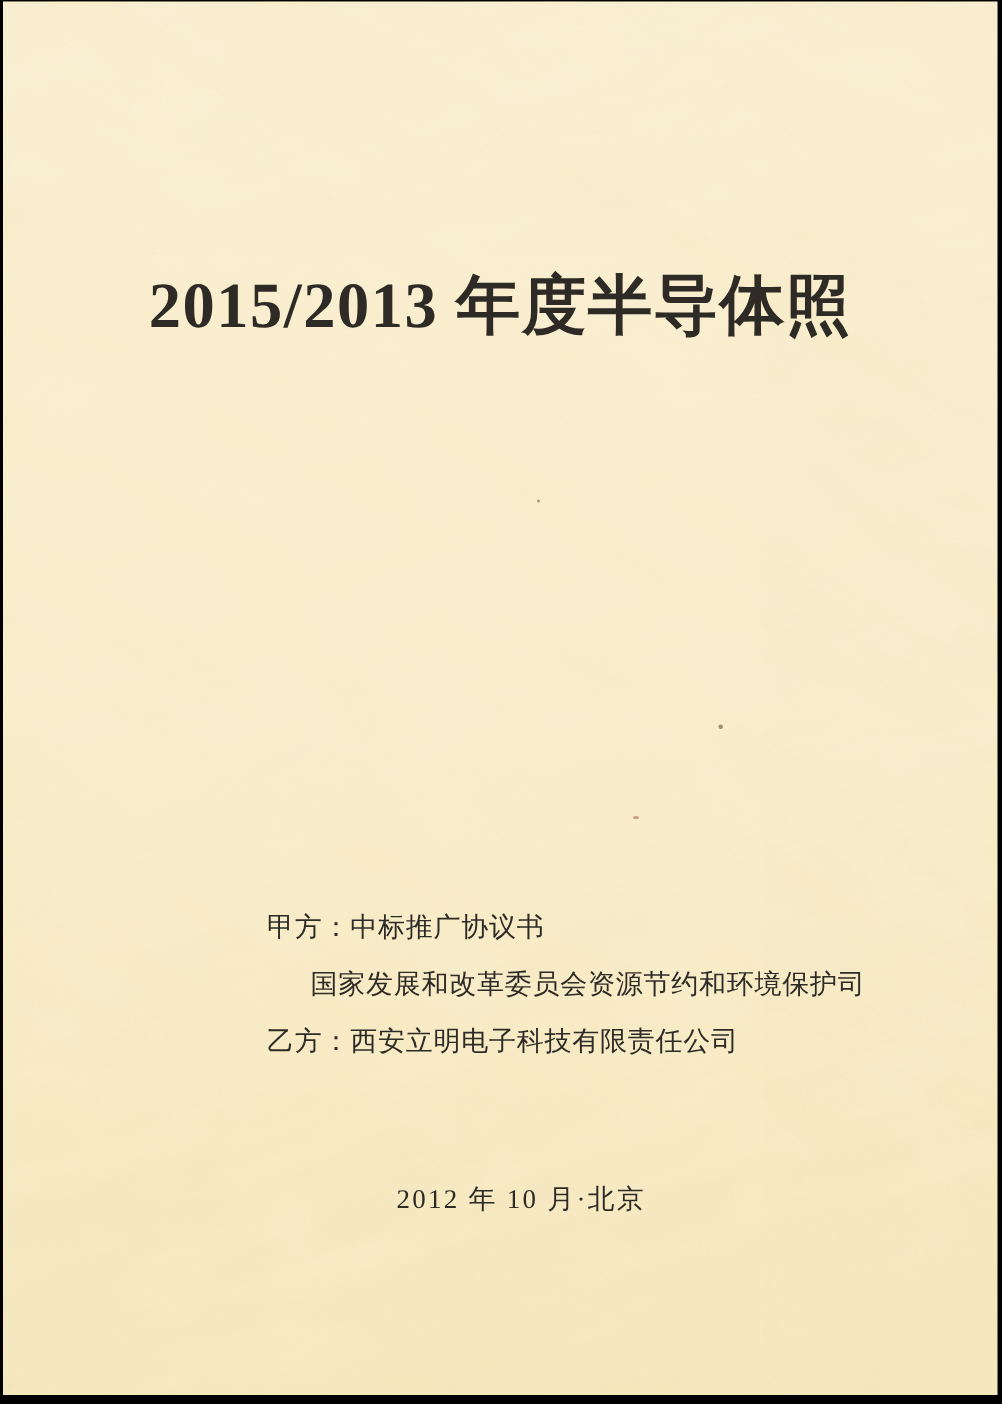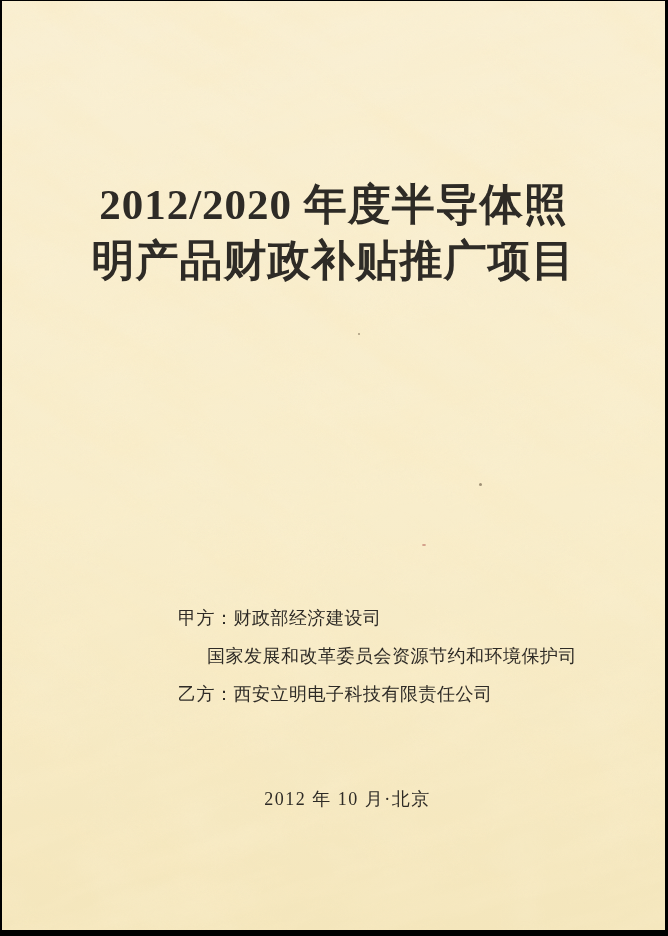--- a/index.html
+++ b/index.html
@@ -94,28 +94,27 @@
         </filter>
       </defs>
       <rect x="-350" y="-350" width="1400" height="1700" filter="url(#blotch)" opacity="0.55"></rect>
       <rect x="-350" y="-350" width="1400" height="1700" filter="url(#streaksA)" transform="rotate(72 331 464)" opacity="0.5"></rect>
       <rect x="-350" y="-350" width="1400" height="1700" filter="url(#streaksB)" transform="rotate(-58 331 464)" opacity="0.45"></rect>
     </svg>
 
     <div class="content">
 
       <h1 class="title">
-        <span class="tline">2012/2020 年度半导体照</span>
-        <span class="tline">明产品财政补贴推广项目</span>
+        <span class="tline">2015/2013 年度半导体照</span>
       </h1>
 
 
       <div class="parties">
         <div class="party-row">
-          <span class="plabel">甲方：</span><span>财政部经济建设司</span>
+          <span class="plabel">甲方：</span><span>中标推广协议书</span>
         </div>
         <div class="party-row indent">
           <span>国家发展和改革委员会资源节约和环境保护司</span>
         </div>
         <div class="party-row">
           <span class="plabel">乙方：</span><span>西安立明电子科技有限责任公司</span>
         </div>
       </div>
 
       <div class="dateline">2012 年 10 月·北京</div>

